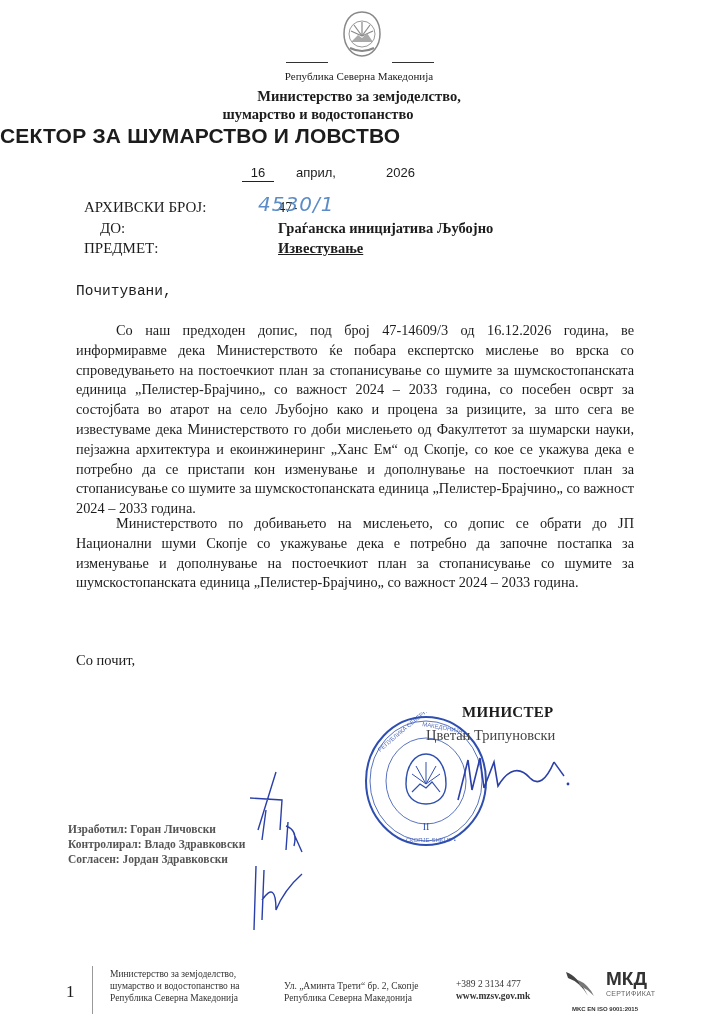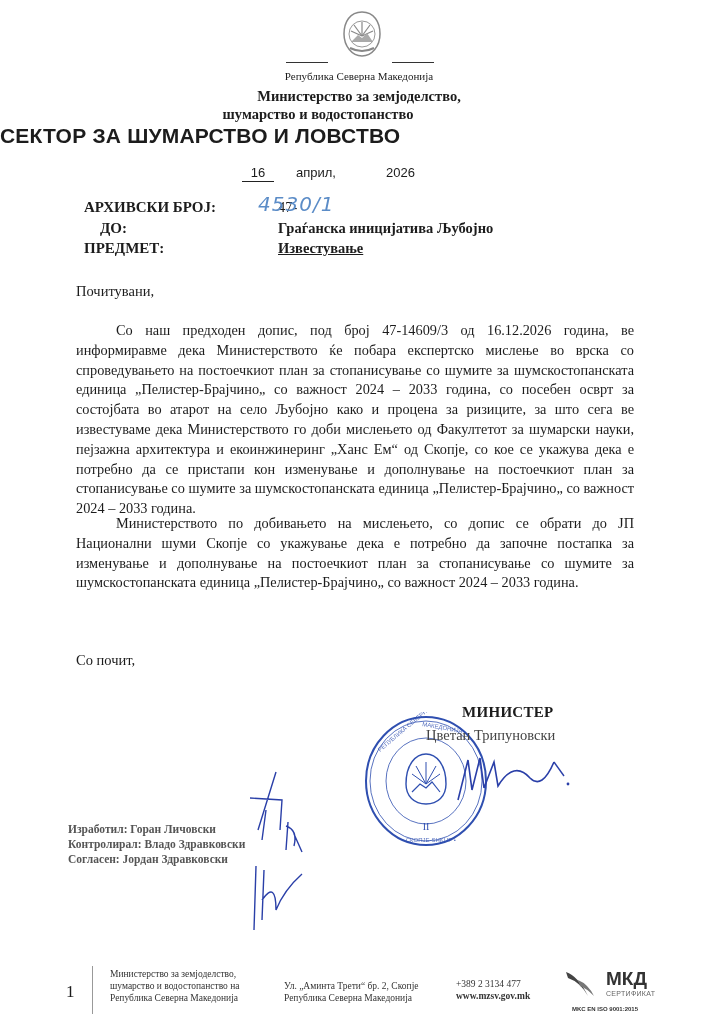--- a/index.html
+++ b/index.html
@@ -17,31 +17,31 @@
   #ministry1 { left: 0; width: 718px; top: 88px; text-align: center; font-size: 14.5px; font-weight: bold; }
   #ministry2 { left: 0; width: 636px; top: 106px; text-align: center; font-size: 14.5px; font-weight: bold; }
   #sector { left: 0; width: 606px; top: 124px; text-align: left; font-size: 21px; font-weight: bold; letter-spacing: 0.2px; }
 
   
   #date-day { left: 242px; top: 165px; width: 32px; text-align: center; font-size: 13px; border-bottom: 1px solid #222; padding-bottom: 1px; }
   #date-month { left: 296px; top: 165px; font-size: 13px; }
   #date-year { left: 386px; top: 165px; font-size: 13px; }
 
   
-  .meta-label { left: 84px; font-size: 15px; font-weight: bold; }
+  .meta-label { left: 84px; font-size: 15px; }
   .meta-value { left: 234px; font-size: 14.5px; margin-left: 44px; }
   #archive-label { top: 199px; }
   #archive-prefix { top: 199px; }
   #archive-hand { left: 258px; top: 192px; font-size: 20px; color: #5b8cc7; font-style: italic; font-family: "DejaVu Sans", sans-serif; letter-spacing: 1px; }
   #to-label { top: 220px; margin-left: 16px; }
   #to-value { top: 220px; font-weight: bold; }
   #subject-label { top: 240px; }
   #subject-value { top: 240px; font-weight: bold; text-decoration: underline; }
 
-  #greeting { left: 76px; top: 283px; font-size: 14.5px; }
+  #greeting { left: 76px; top: 283px; font-size: 14.5px; font-family: Liberation Mono, monospace; }
 
   
   .para { left: 76px; width: 558px; font-size: 14.3px; line-height: 19.8px; text-align: justify; }
   .para p { margin: 0; text-indent: 40px; }
   #para1 { top: 321px; }
   #para2 { top: 514px; }
 
   #closing { left: 76px; top: 652px; font-size: 14.5px; }
 
   

